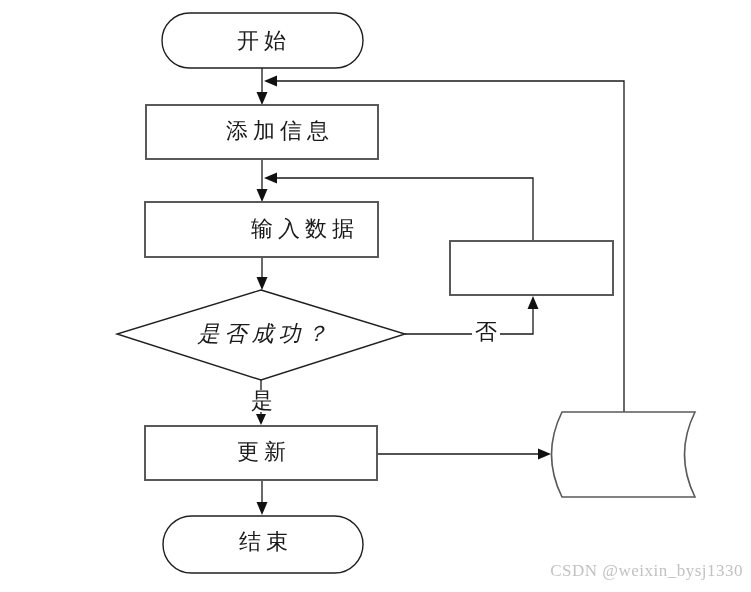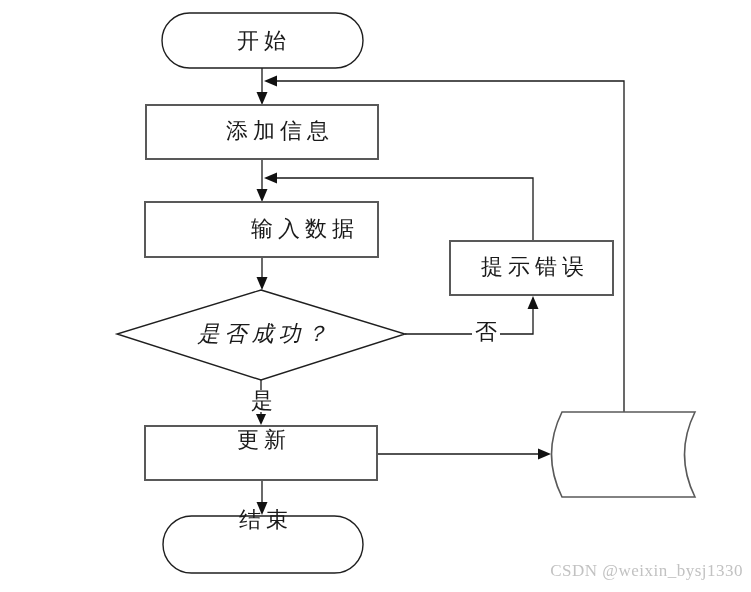--- a/index.html
+++ b/index.html
@@ -140,25 +140,24 @@
   </svg>
 
   <div class="node-label" style="left:264px; top:41px;">开始</div>
 
   <div class="node-label" style="left:266px; top:131px;margin-left:14px;">添加信息</div>
 
   <div class="node-label" style="left:265px; top:229px;margin-left:40px;">输入数据</div>
 
   <div class="node-label" style="left:265px; top:334px;font-style:italic;">是否成功？</div>
 
-  <div class="node-label" style="left:535px; top:267px;">提示错误</div>
 
-  <div class="node-label" style="left:264px; top:440px;">更新</div>
+  <div class="node-label" style="left:264px; top:452px;">更新</div>
 
 
-  <div class="node-label" style="left:266px; top:520px;">结束</div>
+  <div class="node-label" style="left:266px; top:544px;font-family:Liberation Mono, monospace;">结束</div>
 
   <div class="edge-label" style="left:262px; top:401px;">是</div>
 
   <div class="edge-label" style="left:486px; top:332px;">否</div>
 
   <div class="watermark">CSDN @weixin_bysj1330</div>
 </div>
 
 </body></html>

